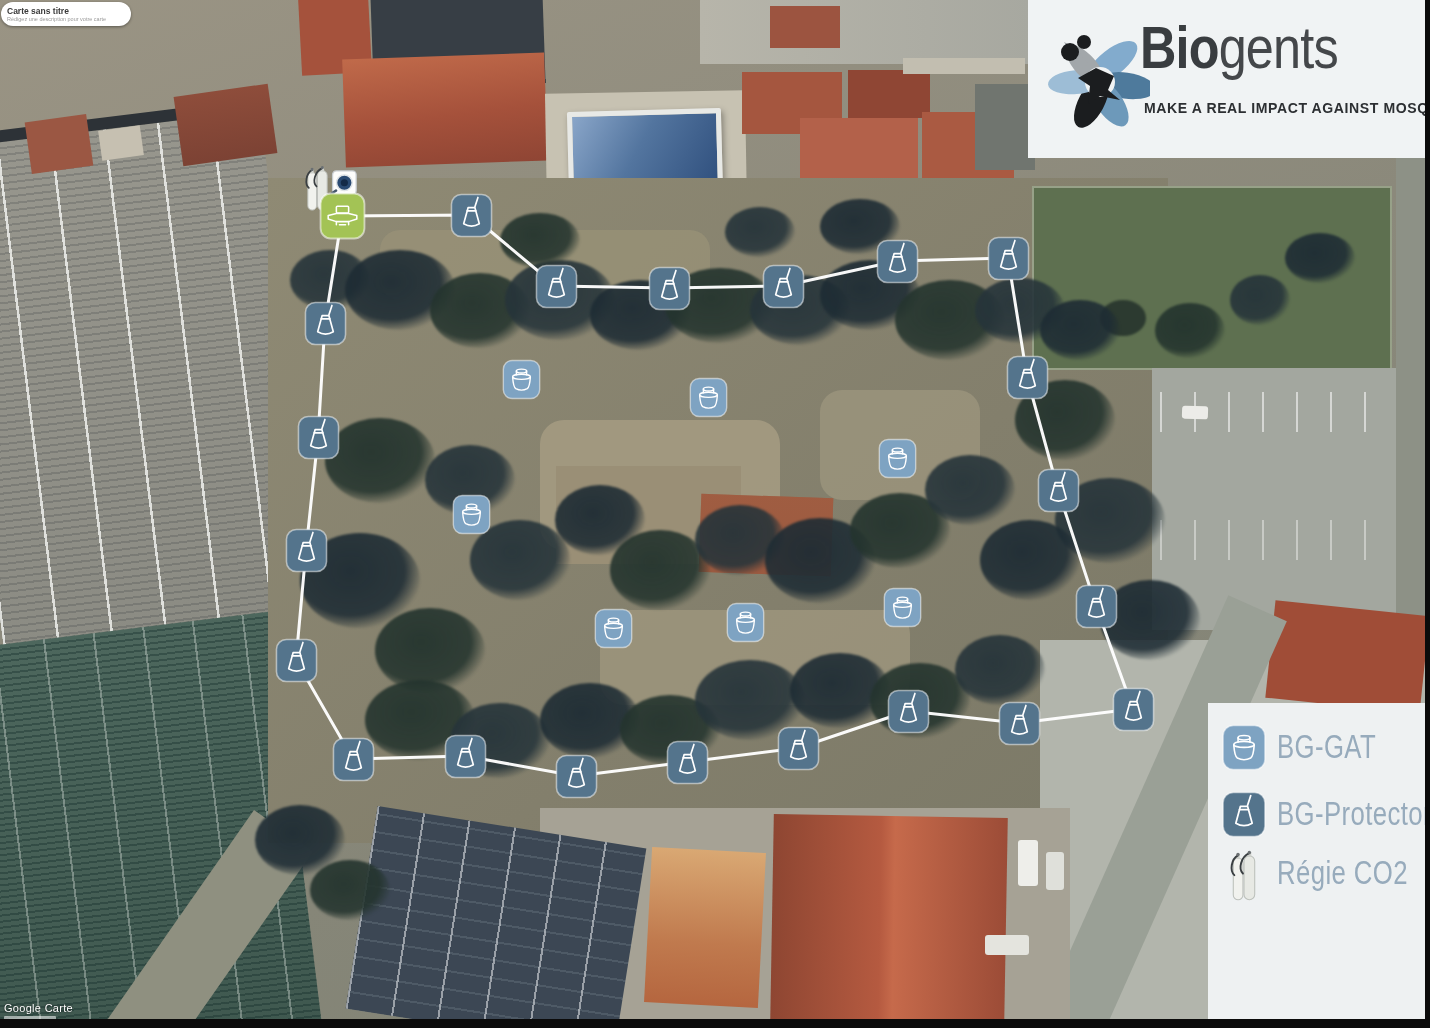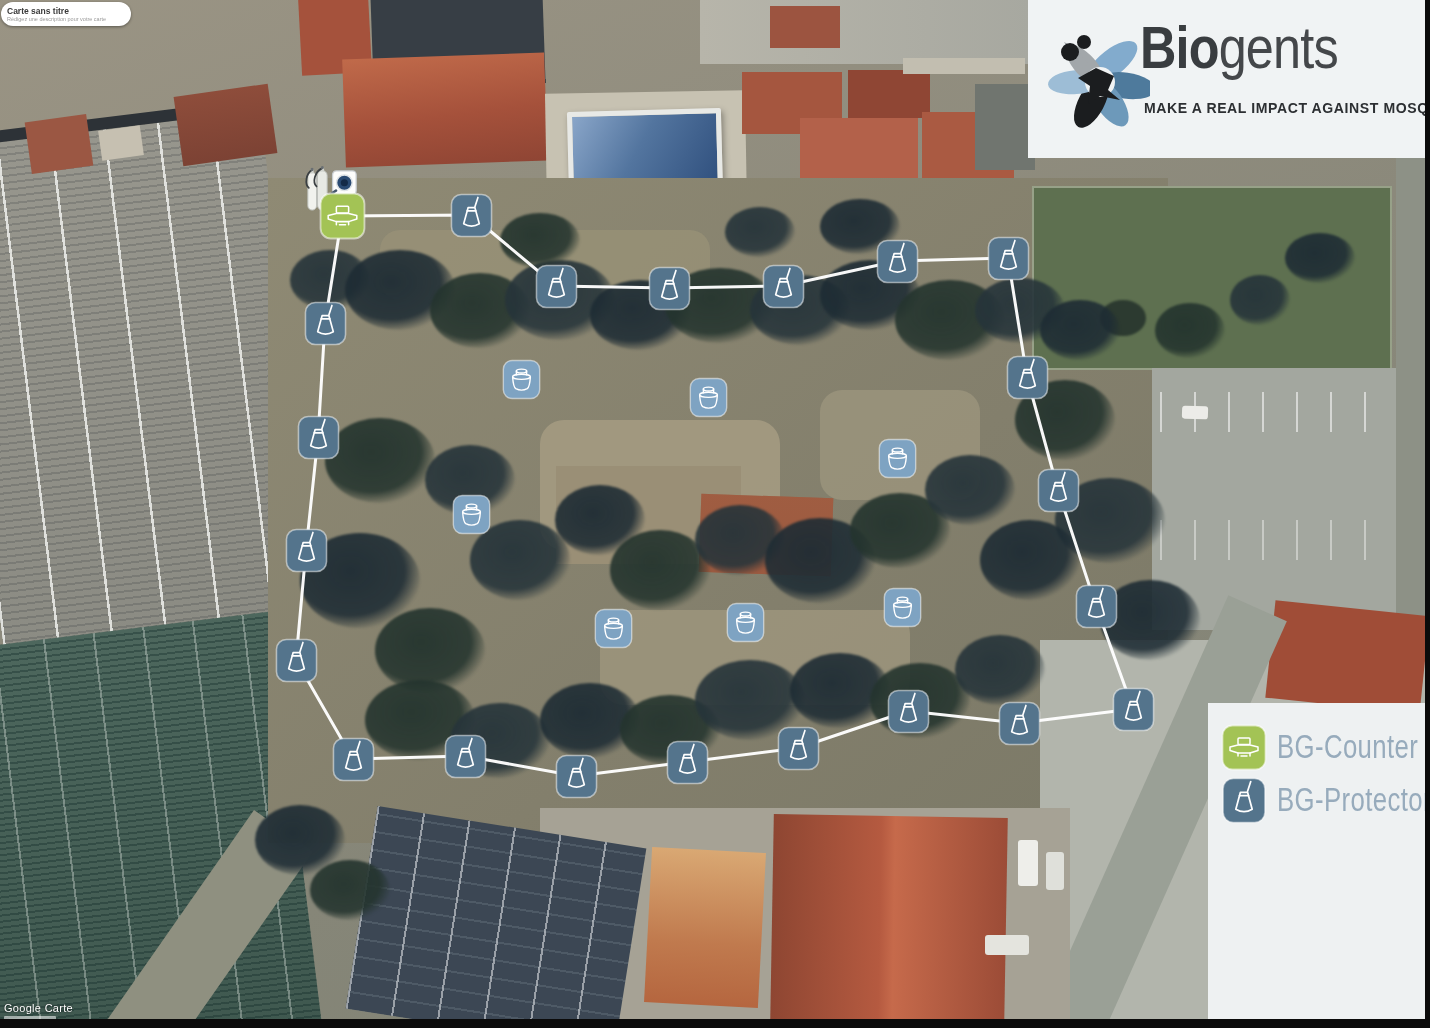--- a/index.html
+++ b/index.html
@@ -530,43 +530,61 @@
         <path d="M-12,-18 C-20,-30 -28,-36 -36,-40 C-30,-30 -26,-22 -20,-12 Z" fill="#a2a7aa"></path>
         <circle cx="-30" cy="-30" r="9" fill="#1b1d1f"></circle>
         <circle cx="-16" cy="-40" r="7" fill="#1b1d1f"></circle>
       </g>
     </svg>
     <div class="brand"><b>Bio</b><span>gents</span></div>
     <div class="tagline">MAKE A REAL IMPACT AGAINST MOSQUITOES</div>
   </div>
 
   <div class="legend">
-    <div class="legend-row">
+    <div class="legend-row gap">
       <span class="legend-icon">
-    <svg width="46" height="47" viewBox="0 0 46 47">
-      <rect x="1.5" y="1.5" width="43" height="44" rx="10" fill="#a3c355" stroke="rgba(255,255,255,.55)" stroke-width="1.8"></rect>
-      <g stroke="#fff" stroke-width="1.5" fill="none" stroke-linejoin="round" stroke-linecap="round">
-        <rect x="17" y="14" width="12" height="6.5" rx="1"></rect>
-        <path d="M9 23 L17 21 L29 21 L37 23 L37 26.5 L29 29 L17 29 L9 26.5 Z"></path>
-        <path d="M17 29 L17 32 M29 29 L29 32 M20 32 L26 32"></path>
+    <svg width="46" height="47" viewBox="0 0 44 46">
+      <rect x="1.5" y="1.5" width="41" height="43" rx="10" fill="#7ea3c2" stroke="rgba(255,255,255,.5)" stroke-width="1.6"></rect>
+      <g stroke="#fff" stroke-width="1.6" fill="none" stroke-linecap="round">
+        <ellipse cx="22" cy="13.5" rx="5.8" ry="2.2"></ellipse>
+        <path d="M16.2 13.5 L16.2 17.6 M27.8 13.5 L27.8 17.6"></path>
+        <ellipse cx="22" cy="20" rx="10" ry="2.9"></ellipse>
+        <path d="M12 20.5 Q12.8 31.5 15.5 33.3 Q22 36.6 28.5 33.3 Q31.2 31.5 32 20.5"></path>
       </g>
     </svg>
         </span>
-      <span class="legend-label">BG-Counter</span>
+      <span class="legend-label">BG-GAT</span>
     </div>
     <div class="legend-row">
       <span class="legend-icon">
     <svg width="46" height="47" viewBox="0 0 44 46">
       <rect x="1.5" y="1.5" width="41" height="43" rx="10" fill="#54748c" stroke="rgba(255,255,255,.5)" stroke-width="1.6"></rect>
       <g stroke="#fff" stroke-width="1.7" fill="none" stroke-linejoin="round" stroke-linecap="round">
         <path d="M18.5 15 L25.5 15 L30 31.5 Q22 36.2 14 31.5 Z"></path>
         <path d="M17.6 18.2 L26.4 18.2"></path>
         <path d="M25.5 14 L28.6 4.5"></path>
       </g>
     </svg>
         </span>
       <span class="legend-label">BG-Protector</span>
     </div>
+    <div class="legend-row">
+      <span class="legend-icon tall">
+    <svg width="30" height="60" viewBox="0 0 28 56">
+      <g>
+        <rect x="4" y="14" width="9" height="39" rx="4.5" fill="#f1f2ee" stroke="#bdc1bc" stroke-width="1"></rect>
+        <rect x="14" y="12" width="10" height="41" rx="5" fill="#e7e9e4" stroke="#bdc1bc" stroke-width="1"></rect>
+        <rect x="6.8" y="10.5" width="3.2" height="4.5" fill="#cfd2cd"></rect>
+        <rect x="17.4" y="8.5" width="3.4" height="4.5" fill="#cfd2cd"></rect>
+        <path d="M8.4 11.5 C2 15 0.5 26 5 30" fill="none" stroke="#3a3f42" stroke-width="1.8" stroke-linecap="round"></path>
+        <path d="M19 9.5 C11 13 8.5 24 13 28.5" fill="none" stroke="#3a3f42" stroke-width="1.8" stroke-linecap="round"></path>
+        <circle cx="8.4" cy="10.8" r="1.6" fill="#6a6f72"></circle>
+        <circle cx="19" cy="8.8" r="1.6" fill="#6a6f72"></circle>
+      </g>
+    </svg>
+        </span>
+      <span class="legend-label">Régie CO2</span>
+    </div>
   </div>
 
   <div class="bar-bottom"></div>
   <div class="bar-right"></div>
 </div>
 
 </body></html>

